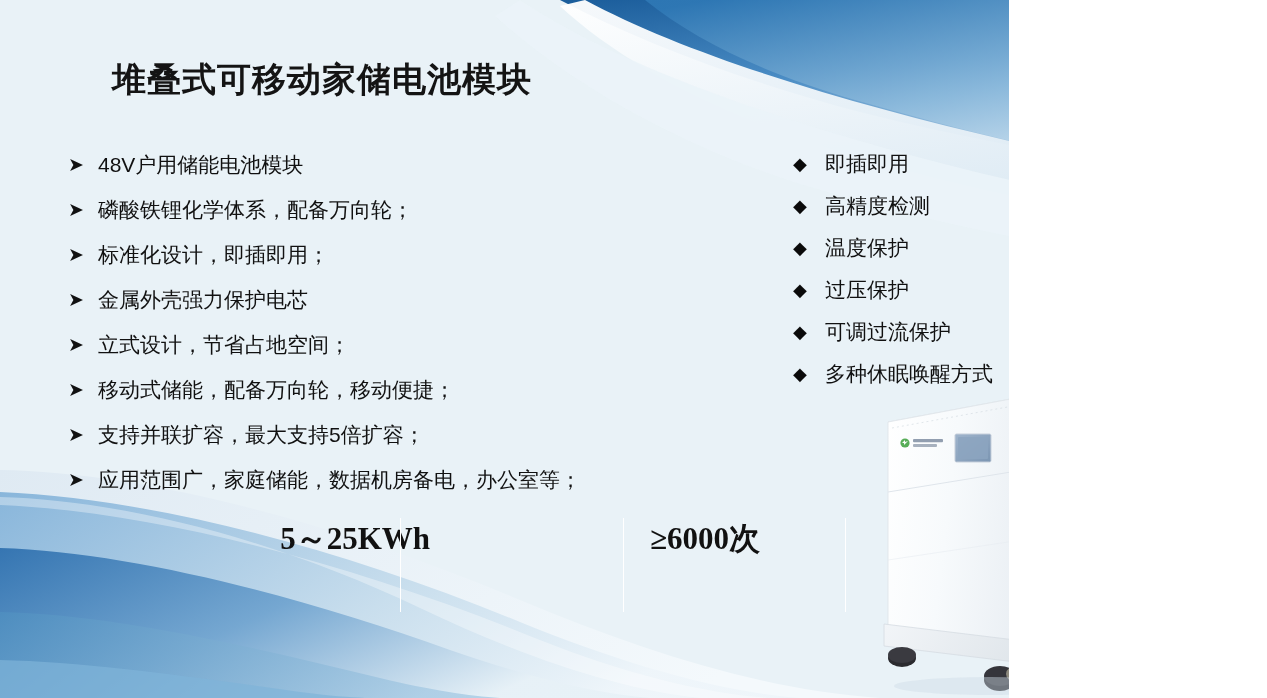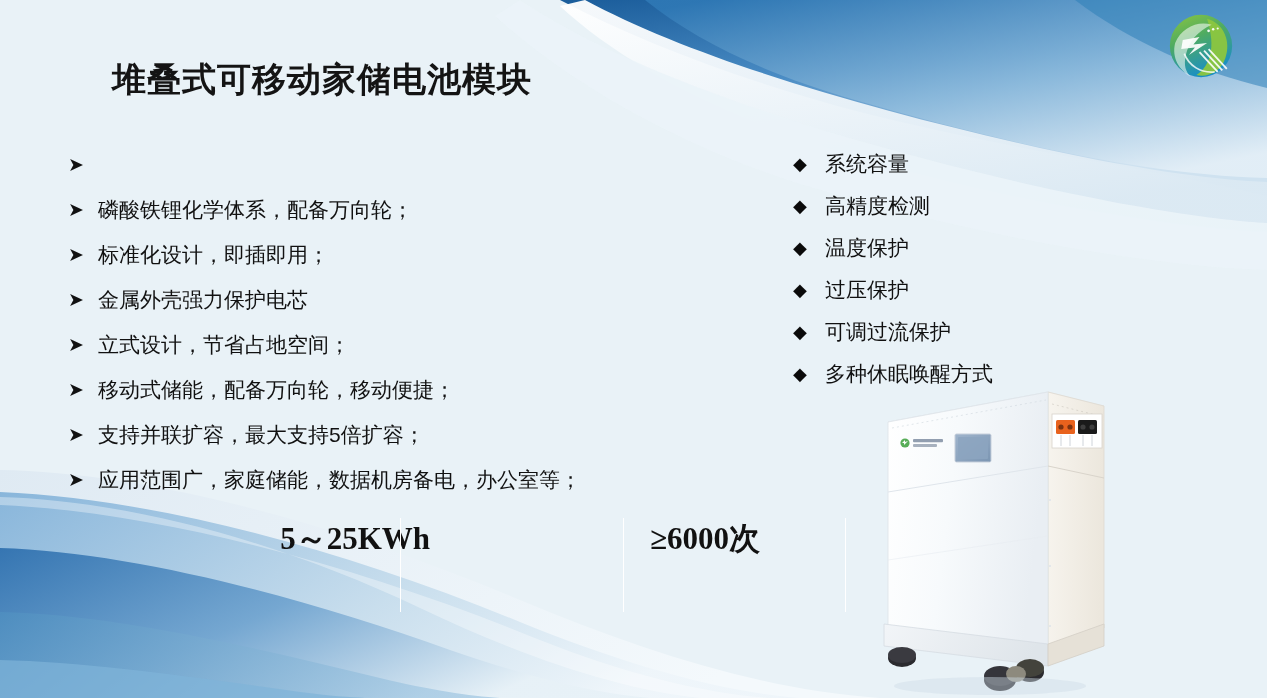--- a/index.html
+++ b/index.html
@@ -2,21 +2,21 @@
 <html><head>
 <meta charset="utf-8">
 <style>
   html, body {
     margin: 0;
     padding: 0;
     background: #ffffff;
   }
   #slide {
     position: relative;
-    width: 1267px;
+    width: 1009px;
     height: 698px;
     overflow: hidden;
     background: #e9f2f7;
     font-family: "Liberation Sans", sans-serif;
   }
 
   
   .bg-layer {
     position: absolute;
     inset: 0;
@@ -236,20 +236,21 @@
       <circle cx="66" cy="28" r="1.6"></circle>
       <circle cx="72" cy="27" r="1.4"></circle>
     </g>
   </svg>
 
   <div id="title">堆叠式可移动家储电池模块</div>
 
   <div id="left-list">
     <div class="lrow">
       <span class="lmark">➤</span>
+      <span class="ltext">48V户用储能电池模块</span>
     </div>
     <div class="lrow">
       <span class="lmark">➤</span>
       <span class="ltext">磷酸铁锂化学体系，配备万向轮；</span>
     </div>
     <div class="lrow">
       <span class="lmark">➤</span>
       <span class="ltext">标准化设计，即插即用；</span>
     </div>
     <div class="lrow">
@@ -270,21 +271,21 @@
     </div>
     <div class="lrow">
       <span class="lmark">➤</span>
       <span class="ltext">应用范围广，家庭储能，数据机房备电，办公室等；</span>
     </div>
   </div>
 
   <div id="right-list">
     <div class="rrow">
       <span class="rmark">◆</span>
-      <span class="rtext">系统容量</span>
+      <span class="rtext">即插即用</span>
     </div>
     <div class="rrow">
       <span class="rmark">◆</span>
       <span class="rtext">高精度检测</span>
     </div>
     <div class="rrow">
       <span class="rmark">◆</span>
       <span class="rtext">温度保护</span>
     </div>
     <div class="rrow">

